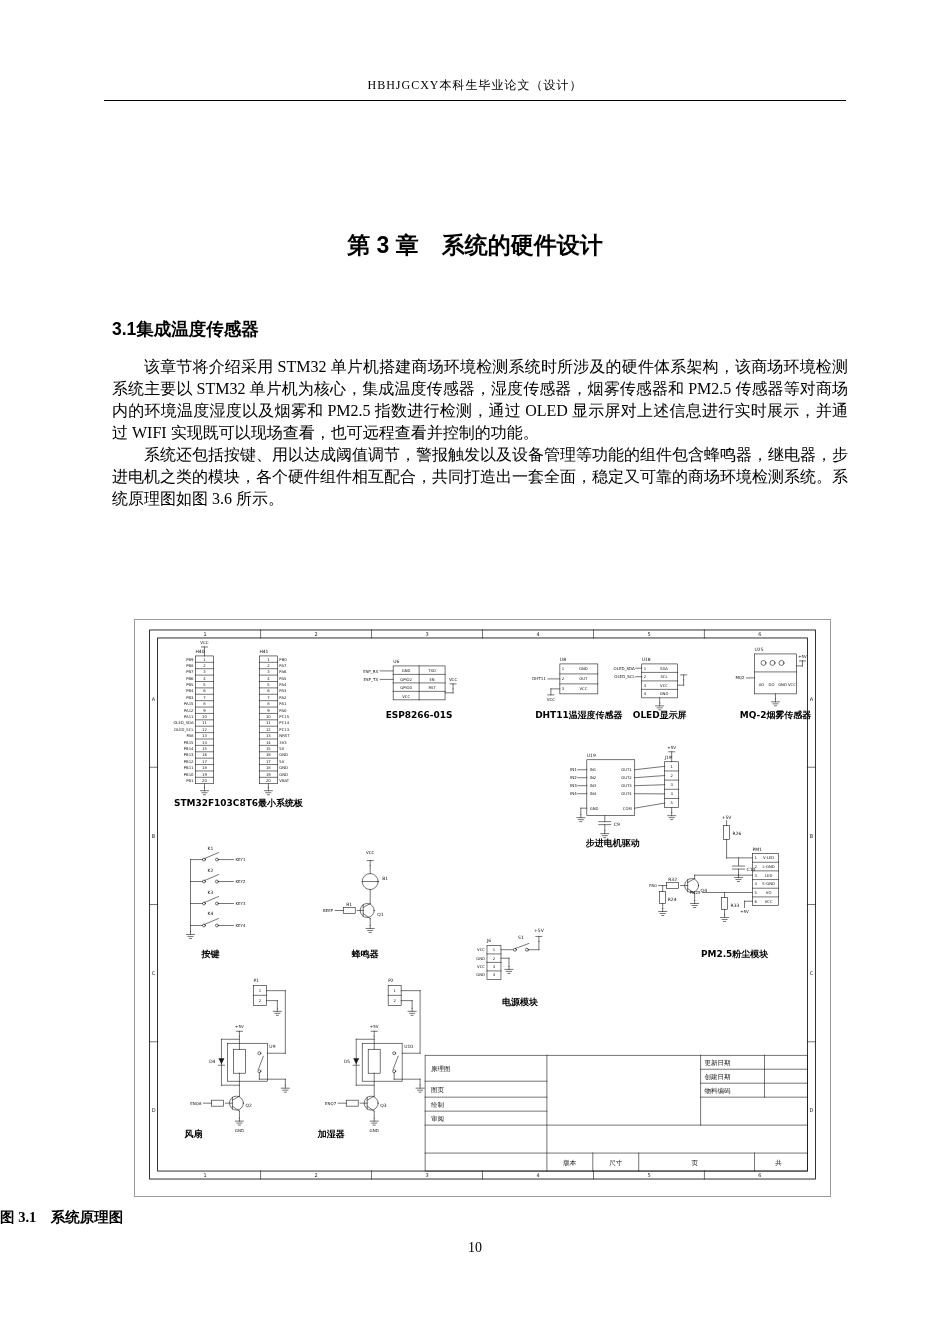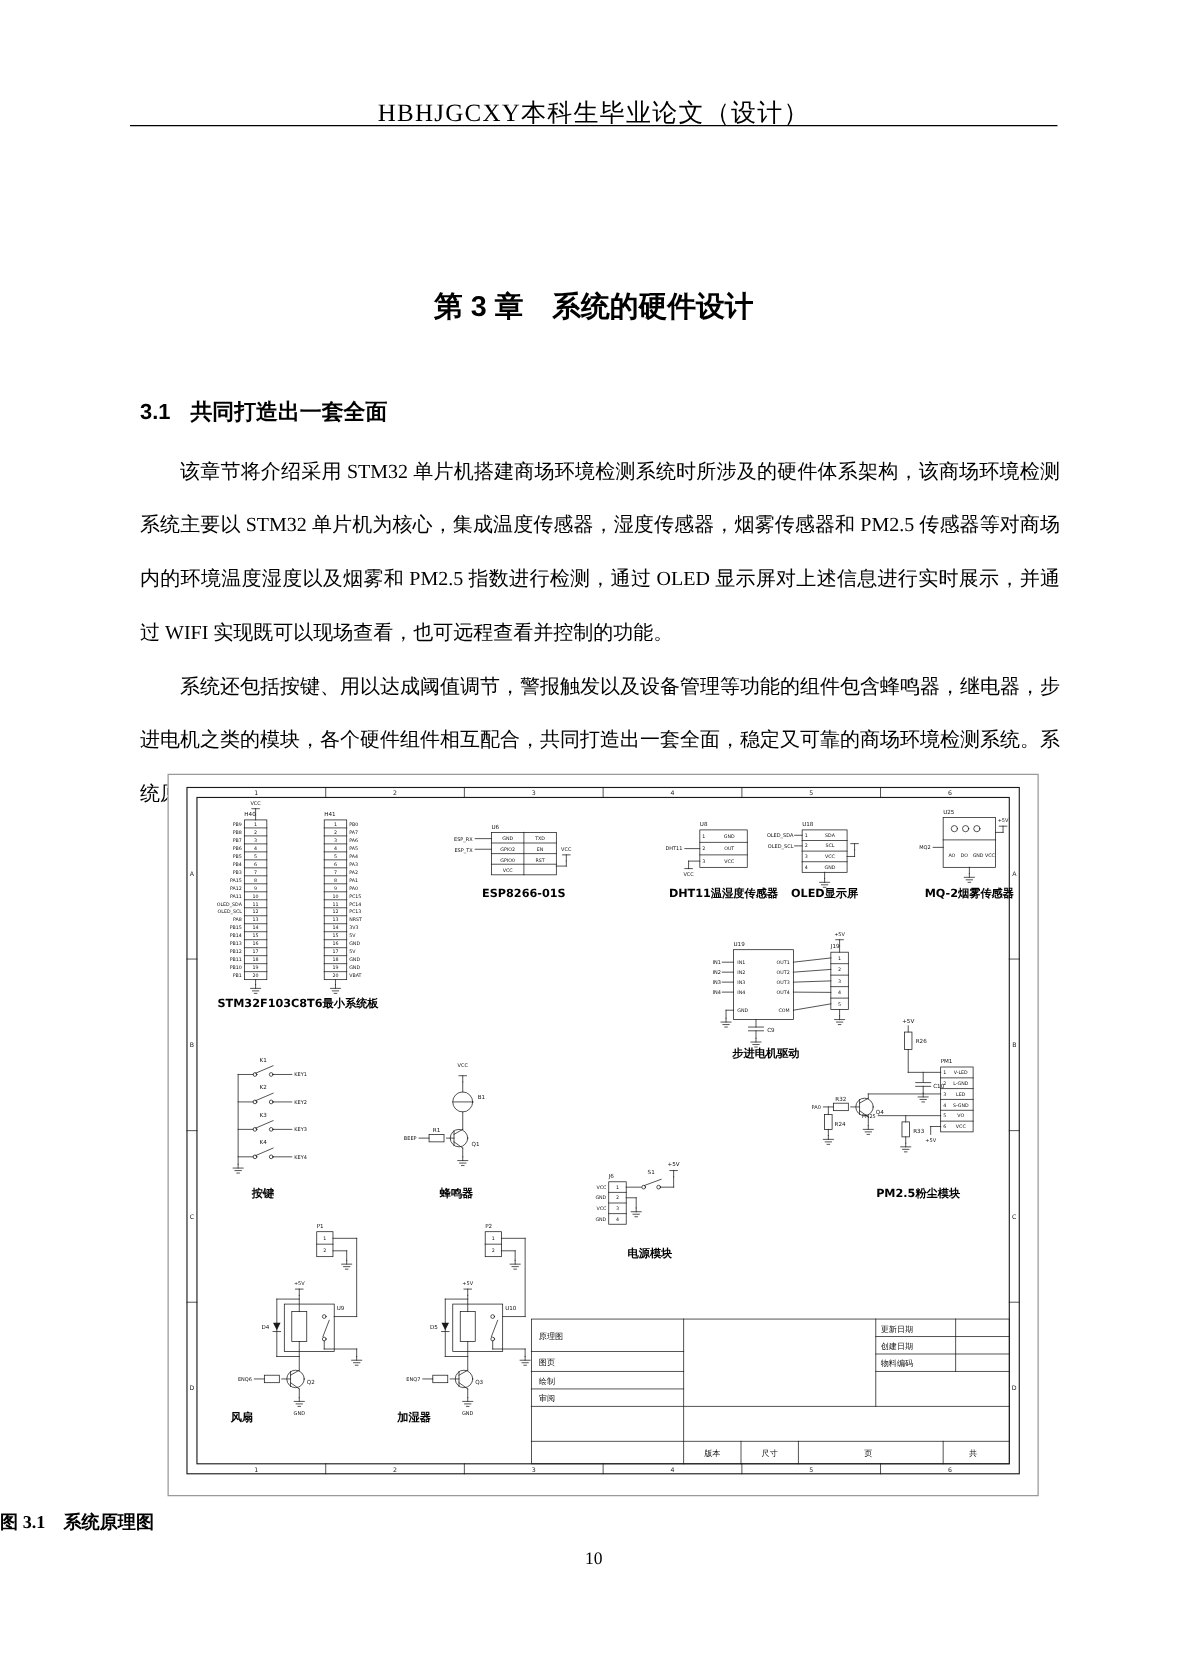--- a/index.html
+++ b/index.html
@@ -1,27 +1,27 @@
 <!DOCTYPE html>
 <html><head>
 <meta charset="utf-8">
 <style>
   html,body{margin:0;padding:0;background:#fff;}
   .page{position:relative;width:950px;height:1344px;background:#fff;color:#000;
         font-family:"Liberation Serif","DejaVu Serif",serif;overflow:hidden;}
   .running-header{position:absolute;top:77px;left:0;width:100%;text-align:center;
-        font-size:20px;letter-spacing:1px;}
+        font-size:12px;letter-spacing:1px;}
   .header-rule{position:absolute;top:100px;left:104px;width:742px;border-top:1.3px solid #000;}
   .chapter-title{position:absolute;top:206px;left:0;width:100%;text-align:center;
         font-size:23px;font-weight:bold;font-family:"Liberation Sans","DejaVu Sans",sans-serif;margin-top:24px;}
   .section-heading{position:absolute;top:317px;left:112px;font-size:17.5px;font-weight:bold;
         font-family:"Liberation Sans","DejaVu Sans",sans-serif;}
-  .section-heading .num{margin-right:16px;}
+  .section-heading .num{margin-right:0;}
   .body-text{position:absolute;top:356px;left:112px;width:736px;}
-  .body-text p{margin:0;font-size:16px;line-height:43px;text-align:justify;text-indent:2em;}
+  .body-text p{margin:0;font-size:16px;line-height:22px;text-align:justify;text-indent:2em;}
   .figure-box{position:absolute;top:619px;left:134px;width:697px;height:578px;
         border:1px solid #999;box-sizing:border-box;background:#fff;}
   .figure-caption{position:absolute;top:1208px;left:0;width:100%;text-align:left;
         font-size:14.5px;font-weight:bold;}
   .page-number{position:absolute;top:1240px;left:0;width:100%;text-align:center;font-size:14px;}
   svg{display:block;}
   svg text{font-family:"DejaVu Sans","Liberation Sans",sans-serif;fill:#111;}
   .w{stroke:#1a1a1a;stroke-width:.6;fill:none;stroke-linecap:square;}
   .fr{stroke:#1a1a1a;stroke-width:.9;fill:none;}
   .dio{fill:#1a1a1a;stroke:none;}
@@ -38,21 +38,21 @@
 <body>
 
 <div class="page">
 
   <div class="running-header">HBHJGCXY本科生毕业论文（设计）</div>
   <div class="header-rule"></div>
 
   <div class="chapter-title">第 3 章　系统的硬件设计</div>
 
   <div class="section-heading">
-    <span class="num">3.1</span><span>共同打造出一套全面</span>
+    <span class="num">3.1</span><span>集成温度传感器</span>
   </div>
 
   <div class="body-text">
     <p>该章节将介绍采用 STM32 单片机搭建商场环境检测系统时所涉及的硬件体系架构，该商场环境检测系统主要以 STM32 单片机为核心，集成温度传感器，湿度传感器，烟雾传感器和 PM2.5 传感器等对商场内的环境温度湿度以及烟雾和 PM2.5 指数进行检测，通过 OLED 显示屏对上述信息进行实时展示，并通过 WIFI 实现既可以现场查看，也可远程查看并控制的功能。</p>
     <p>系统还包括按键、用以达成阈值调节，警报触发以及设备管理等功能的组件包含蜂鸣器，继电器，步进电机之类的模块，各个硬件组件相互配合，共同打造出一套全面，稳定又可靠的商场环境检测系统。系统原理图如图 3.6 所示。</p>
   </div>
 
   <div class="figure-box">
   <svg viewBox="0 0 695 577" width="695" height="576">
     <defs>

